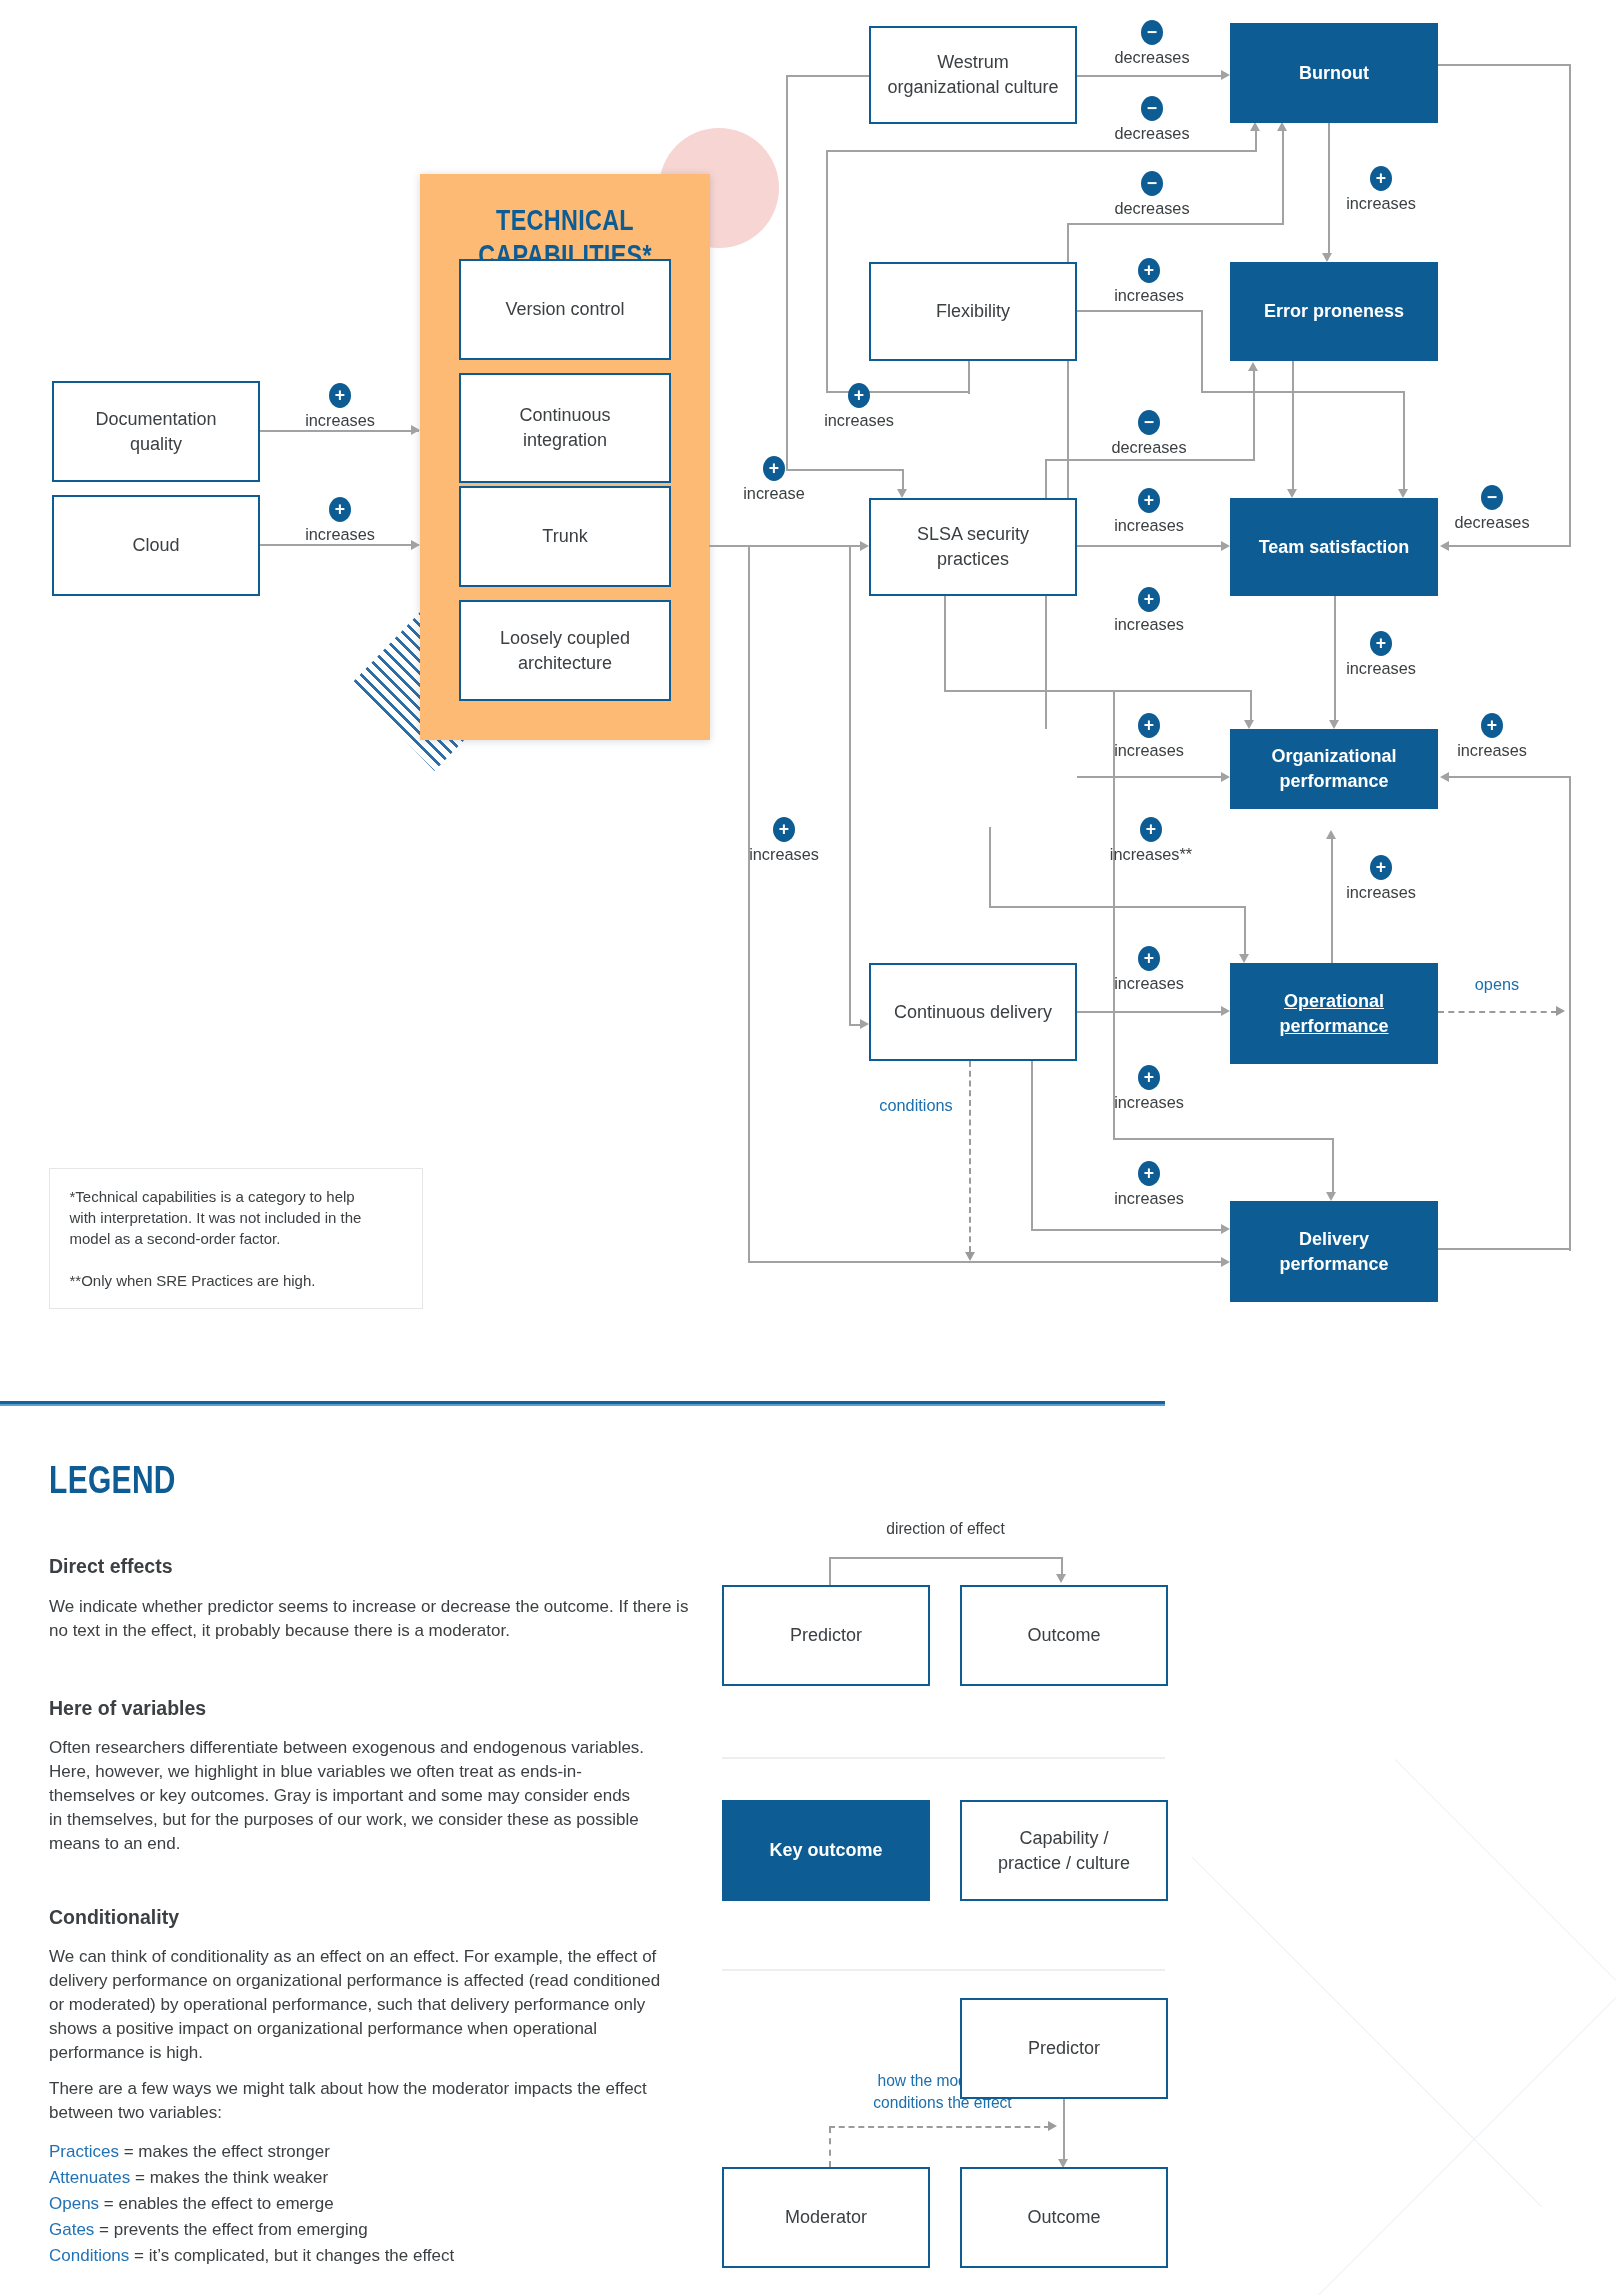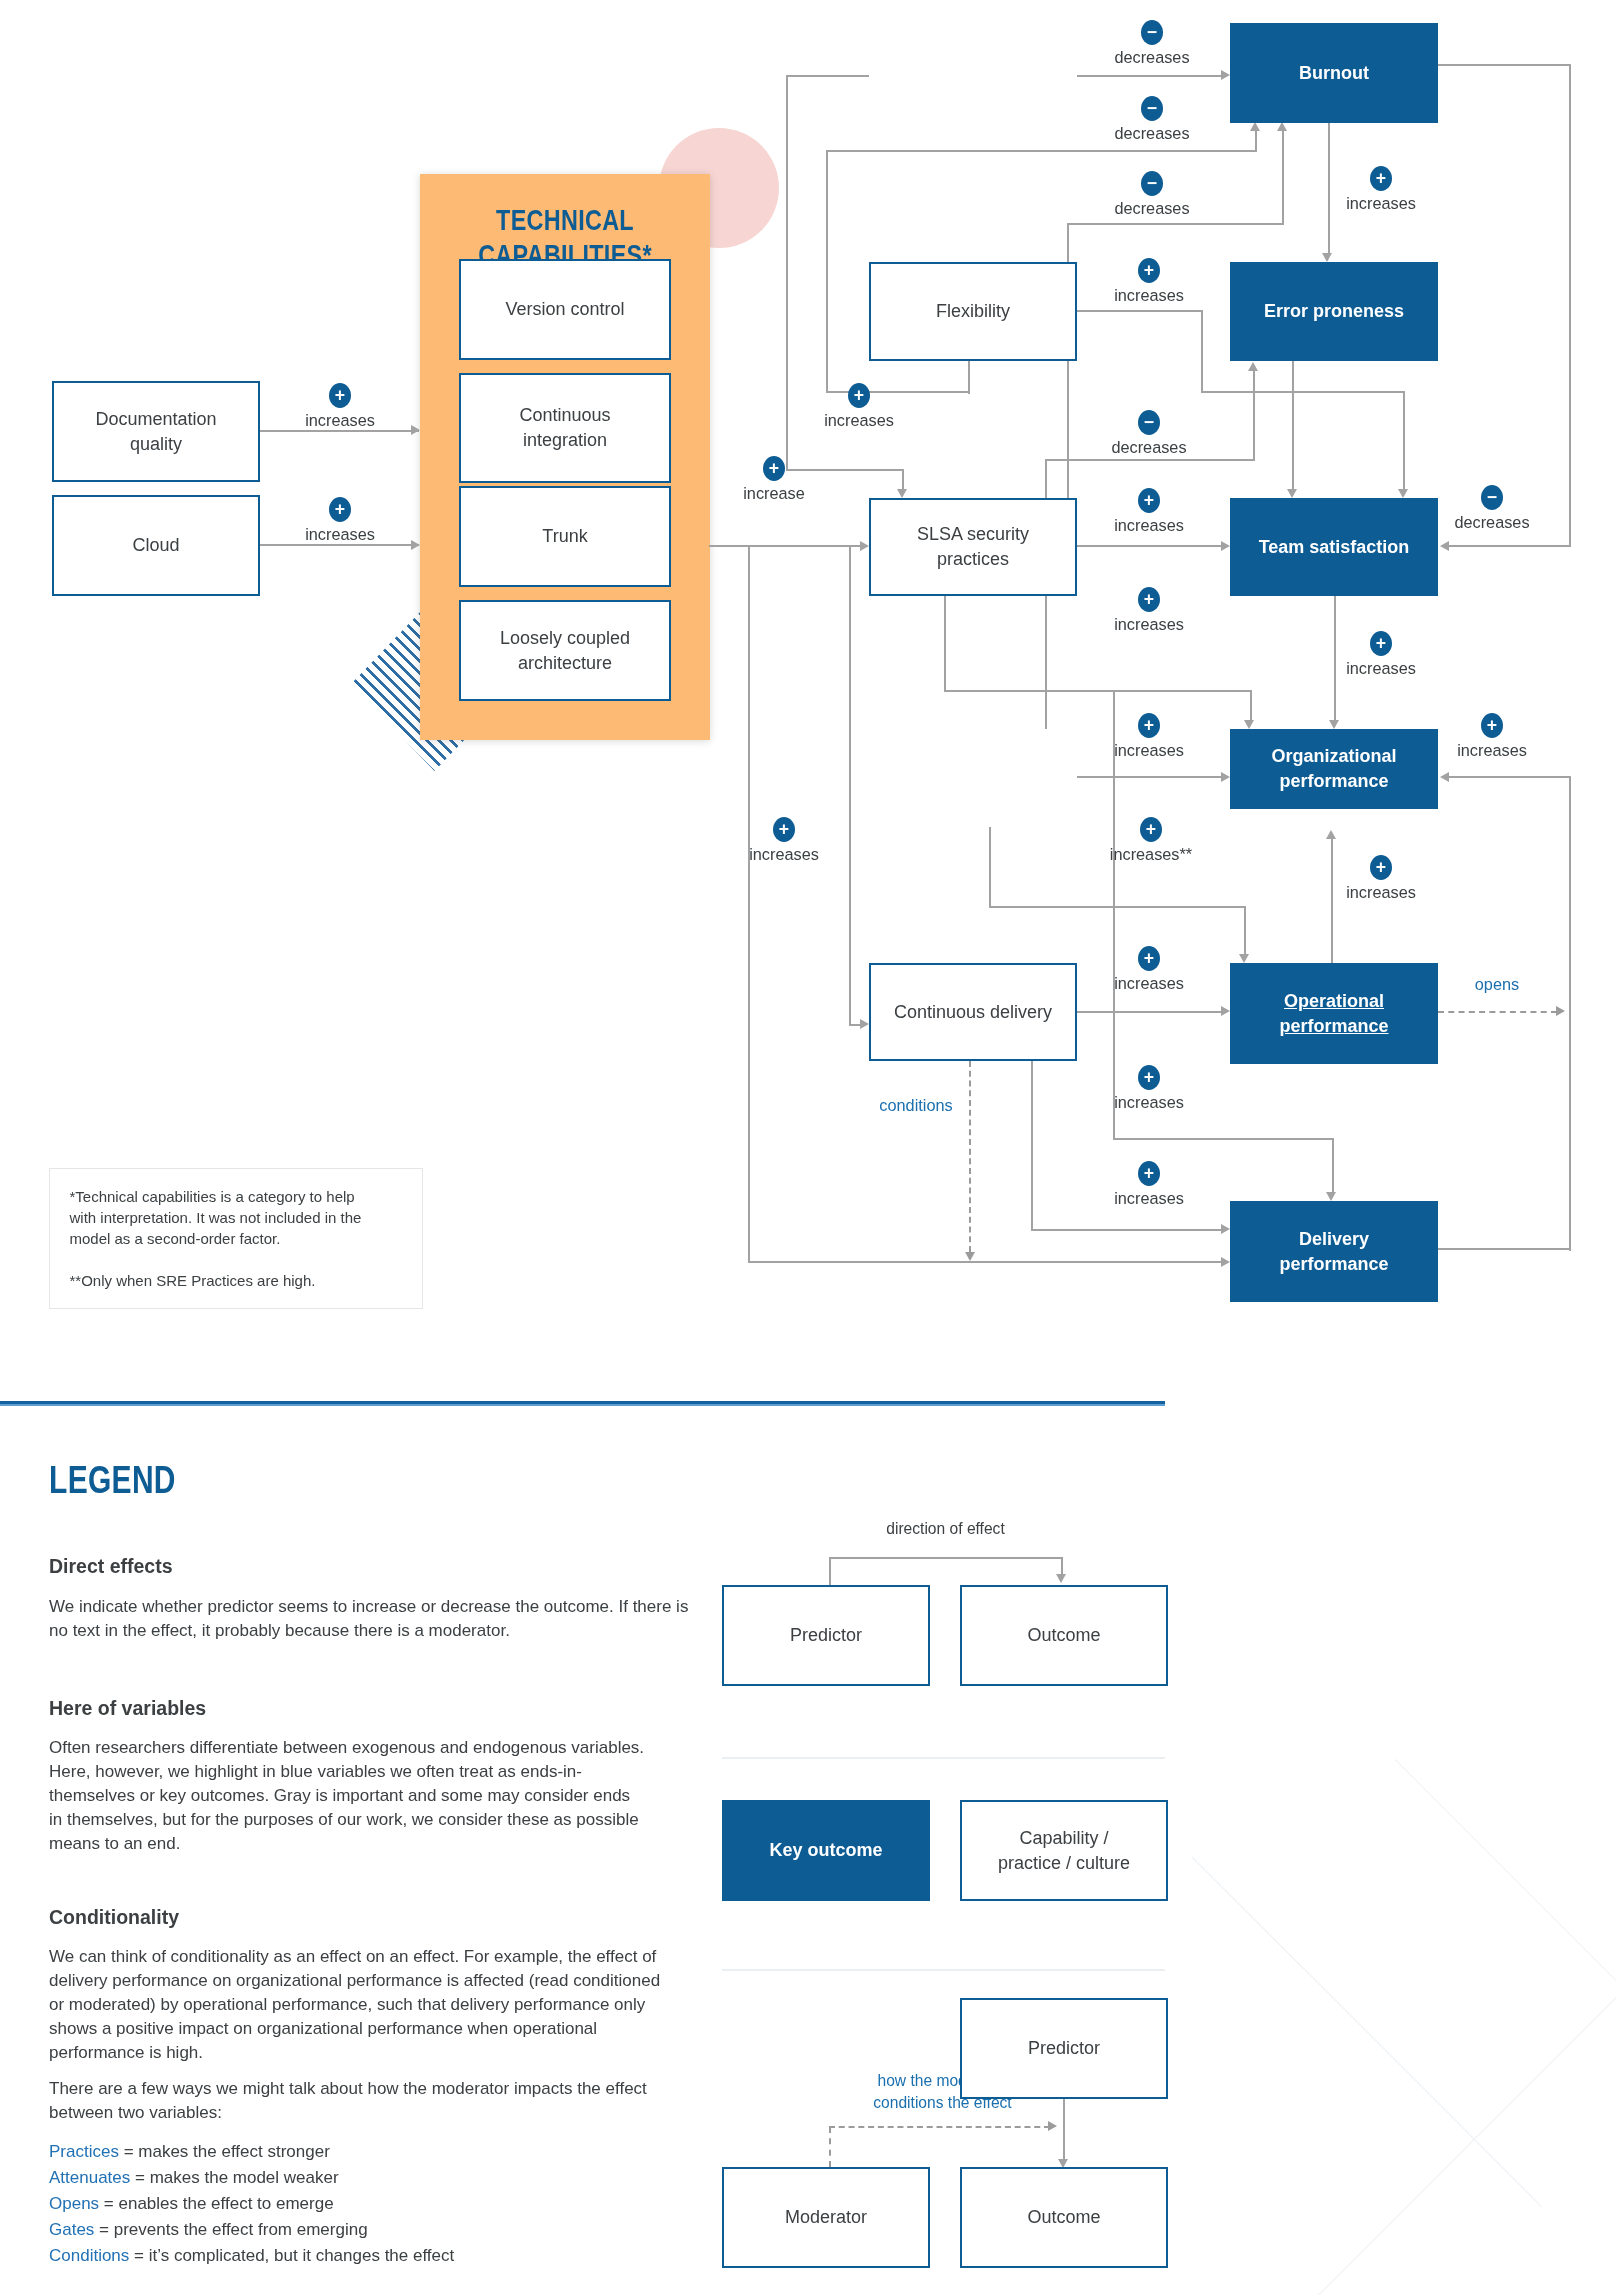--- a/index.html
+++ b/index.html
@@ -71,20 +71,22 @@
 integration</div>
     <div class="node" style="left:39px;top:312px;width:212px;height:101px;">Trunk</div>
     <div class="node" style="left:39px;top:426px;width:212px;height:101px;">Loosely coupled
 architecture</div>
   </div>
 
   <div class="node" style="left:52px;top:381px;height:101px;">Documentation
 quality</div>
   <div class="node" style="left:52px;top:495px;height:101px;">Cloud</div>
 
+  <div class="node" style="left:869px;top:26px;">Westrum
+organizational culture</div>
   <div class="node" style="left:869px;top:262px;height:99px;">Flexibility</div>
   <div class="node" style="left:869px;top:498px;">SLSA security
 practices</div>
   <div class="node" style="left:869px;top:963px;">Continuous delivery</div>
 
   <div class="node dark" style="left:1230px;top:23px;height:100px;">Burnout</div>
   <div class="node dark" style="left:1230px;top:262px;height:99px;">Error proneness</div>
   <div class="node dark" style="left:1230px;top:498px;">Team satisfaction</div>
   <div class="node dark" style="left:1230px;top:729px;height:80px;">Organizational
 performance</div>
@@ -308,21 +310,21 @@
   <div class="para" style="left:49px;top:1595px;">We indicate whether predictor seems to increase or decrease the outcome. If there is no text in the effect, it probably because there is a moderator.</div>
 
   <div class="h2" style="left:49px;top:1697px;">Here of variables</div>
   <div class="para" style="left:49px;top:1736px;width:599px;">Often researchers differentiate between exogenous and endogenous variables. Here, however, we highlight in blue variables we often treat as ends-in-themselves or key outcomes. Gray is important and some may consider ends in themselves, but for the purposes of our work, we consider these as possible means to an end.</div>
 
   <div class="h2" style="left:49px;top:1906px;">Conditionality</div>
   <div class="para" style="left:49px;top:1945px;width:625px;">We can think of conditionality as an effect on an effect. For example, the effect of delivery performance on organizational performance is affected (read conditioned or moderated) by operational performance, such that delivery performance only shows a positive impact on organizational performance when operational performance is high.</div>
   <div class="para" style="left:49px;top:2077px;width:599px;">There are a few ways we might talk about how the moderator impacts the effect between two variables:</div>
   <div class="defs" style="left:49px;top:2139px;">
     <div><span class="term">Practices</span><span> = makes the effect stronger</span></div>
-    <div><span class="term">Attenuates</span><span> = makes the model weaker</span></div>
+    <div><span class="term">Attenuates</span><span> = makes the think weaker</span></div>
     <div><span class="term">Opens</span><span> = enables the effect to emerge</span></div>
     <div><span class="term">Gates</span><span> = prevents the effect from emerging</span></div>
     <div><span class="term">Conditions</span><span> = it’s complicated, but it changes the effect</span></div>
   </div>
 
   <div class="cap" style="left:783px;top:1520px;width:325px;">direction of effect</div>
   <div class="seg-v" style="left:829px;top:1559px;height:26px;"></div>
   <div class="seg-h" style="left:829px;top:1557px;width:234px;"></div>
   <div class="seg-v" style="left:1061px;top:1557px;height:18px;"></div>
   <div class="ah ah-d" style="left:1056px;top:1574px;"></div>

